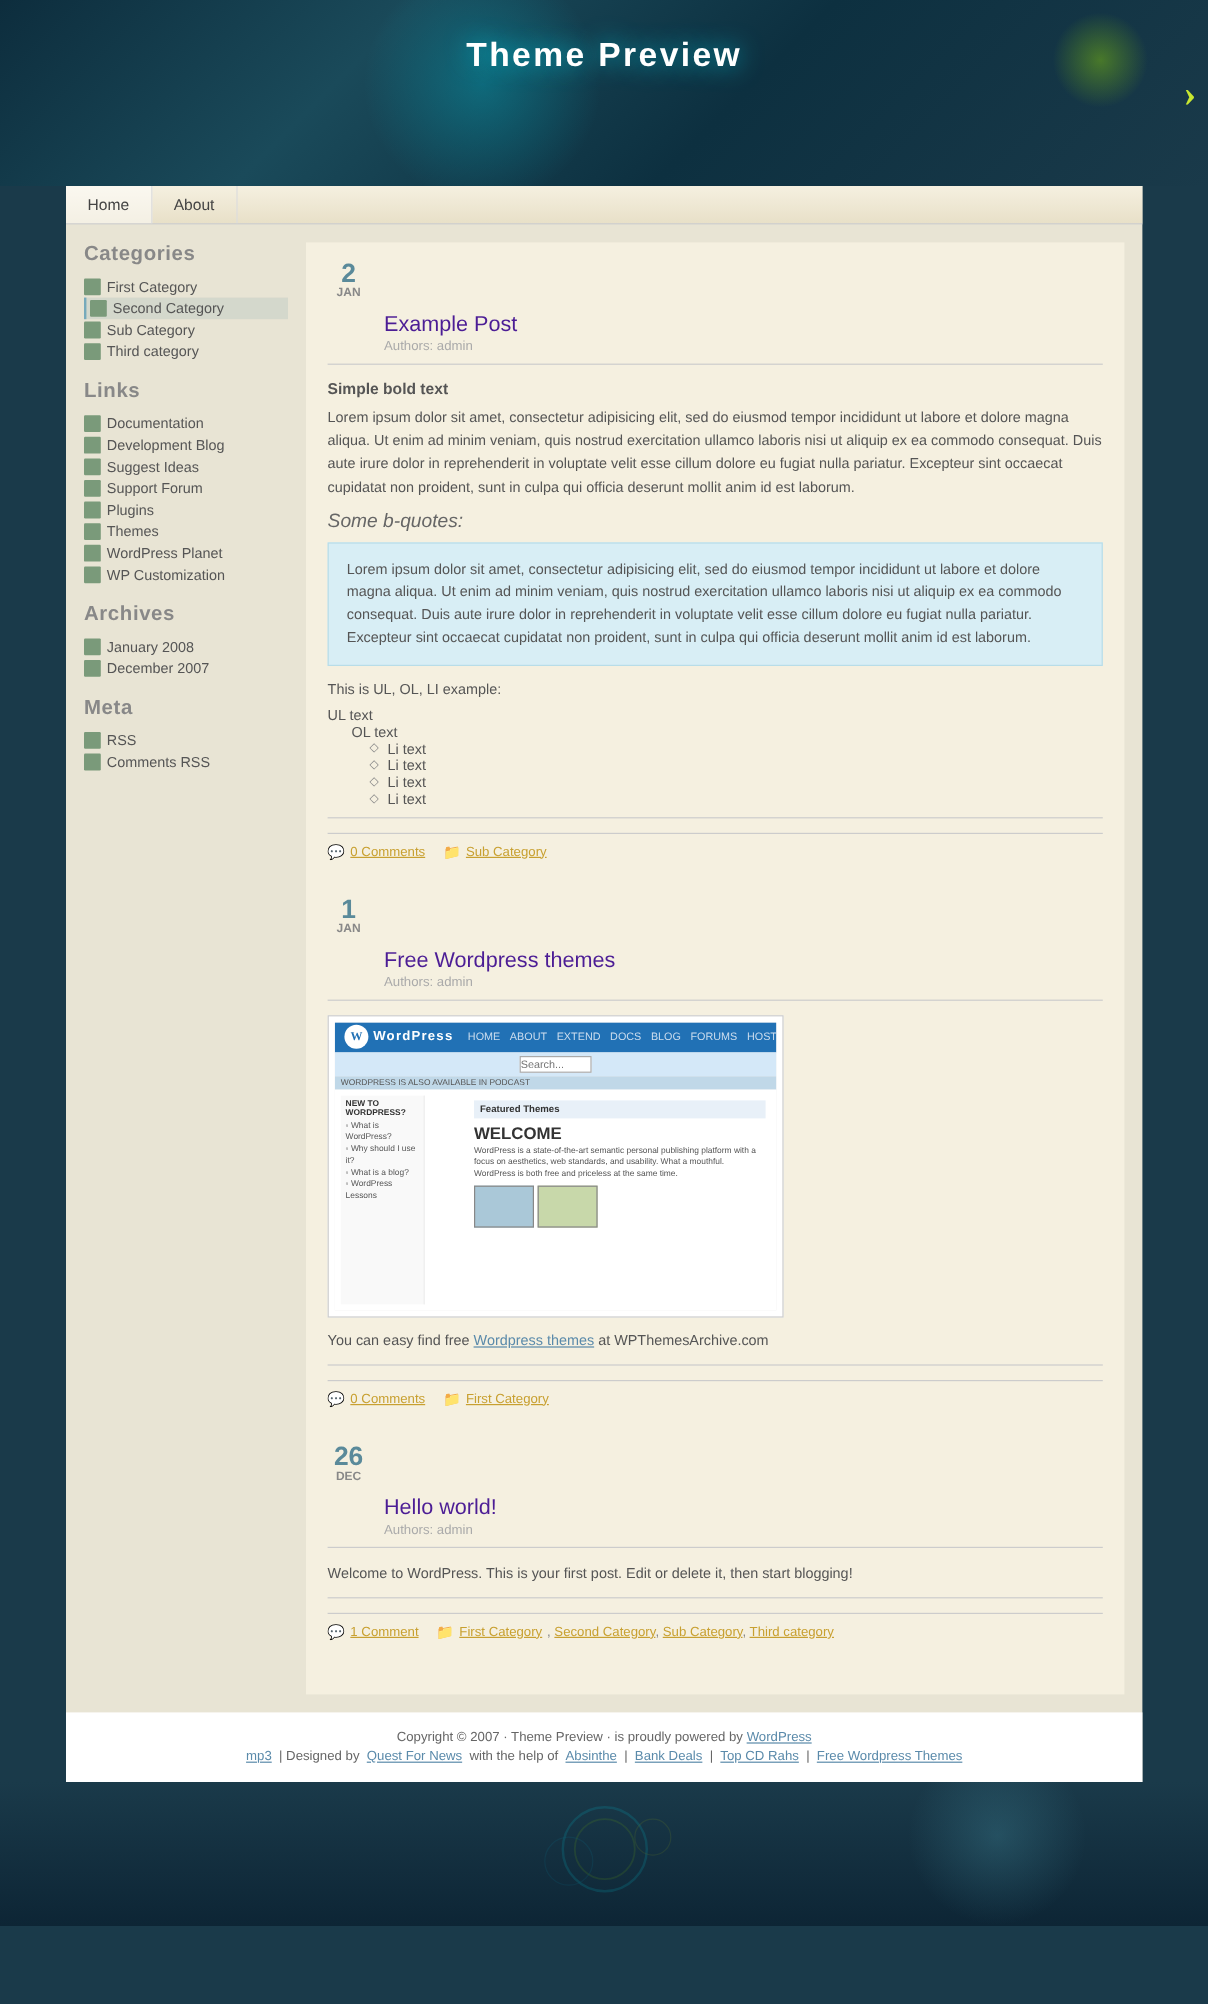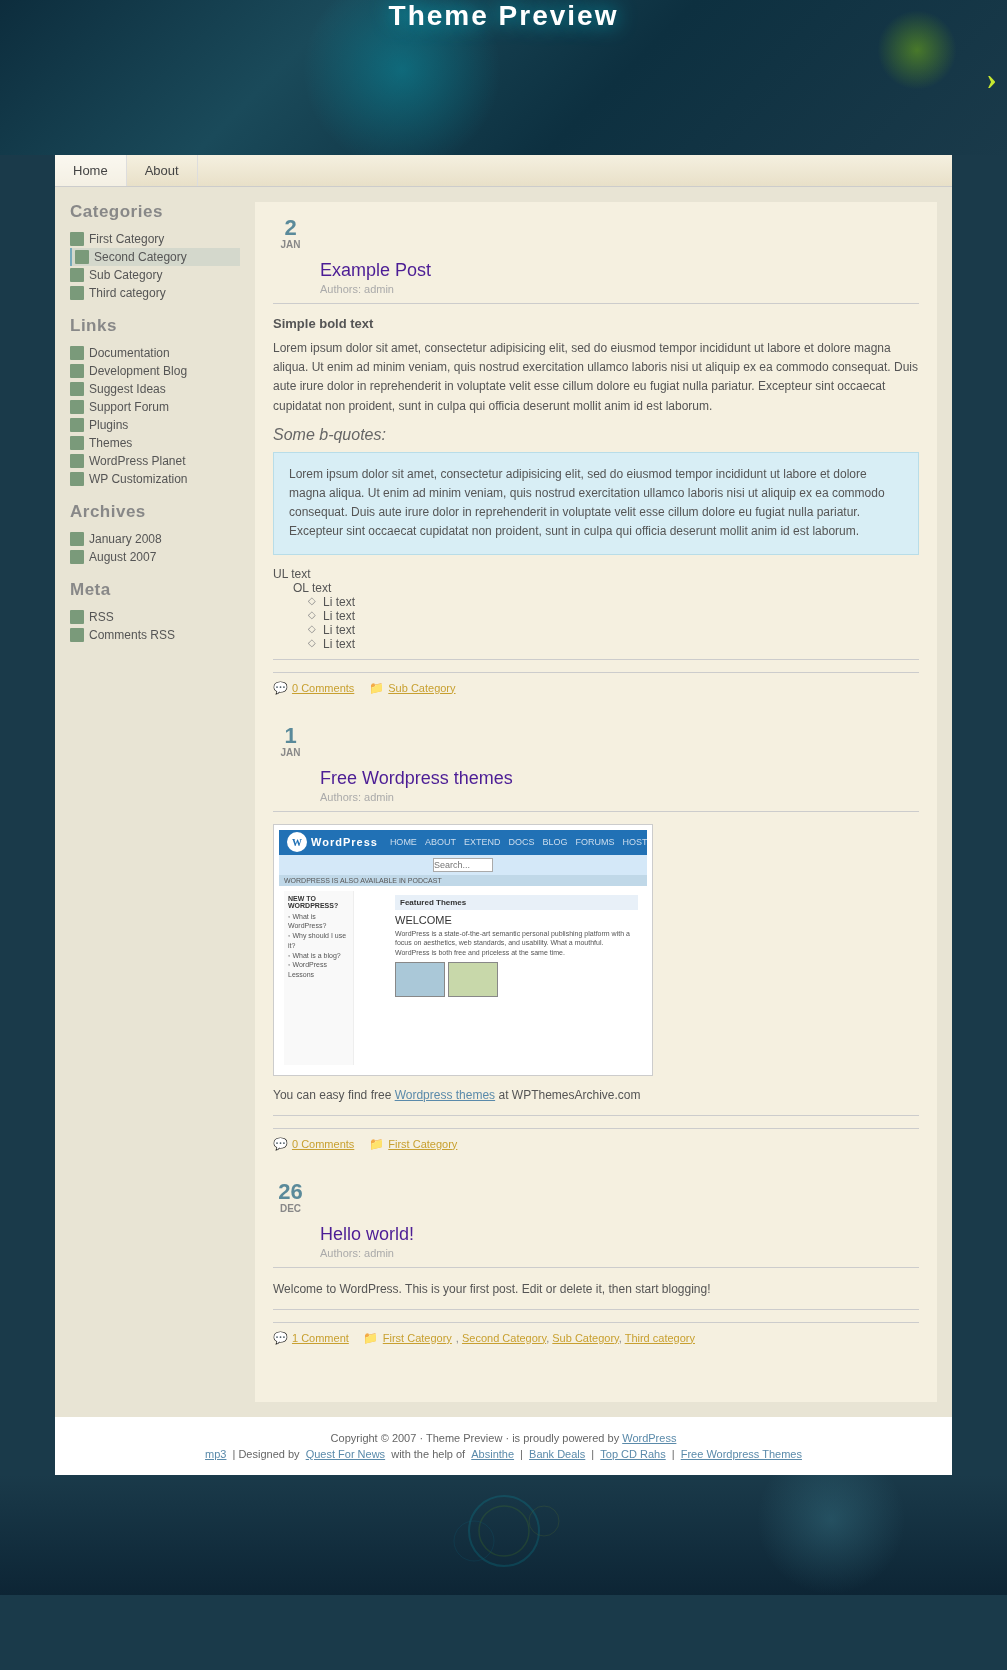--- a/index.html
+++ b/index.html
@@ -31,20 +31,21 @@
     .header-bg::after {
       content: '';
       position: absolute;
       top: 10px; right: 5%;
       width: 80px; height: 80px;
       border-radius: 50%;
       background: radial-gradient(circle, rgba(150,220,0,0.4) 0%, transparent 70%);
     }
     .header-title {
       text-align: center;
+      padding-top: 30px;
       font-size: 28px;
       font-weight: bold;
       color: #fff;
       text-shadow: 0 0 20px rgba(0,200,220,0.8);
       font-family: Arial, sans-serif;
       letter-spacing: 2px;
       position: relative;
       z-index: 2;
     }
 
@@ -357,22 +358,22 @@
       background: #f9f9f9;
       border-right: 1px solid #eee;
       padding: 4px;
     }
     .wp-main-small {
       flex: 1;
       padding: 4px;
       margin-left: 32px;
     }
     .wp-welcome-title {
-      font-size: 11px;
-      font-weight: normal;
+      font-size: 14px;
+      font-weight: bold;
       color: #333;
       margin-bottom: 3px;
       font-family: Arial, sans-serif;
     }
     .wp-small-text {
       font-size: 7px;
       color: #555;
       line-height: 1.4;
     }
 
@@ -504,21 +505,21 @@
       </a>
 
       <div class="sidebar-section-title">Archives</div>
 
       <a class="sidebar-item">
         <span class="sidebar-icon"></span>
         <span>January 2008</span>
       </a>
       <a class="sidebar-item">
         <span class="sidebar-icon"></span>
-        <span>August 2007</span>
+        <span>December 2007</span>
       </a>
 
       <div class="sidebar-section-title">Meta</div>
 
       <a class="sidebar-item">
         <span class="sidebar-icon"></span>
         <span>RSS</span>
       </a>
       <a class="sidebar-item">
         <span class="sidebar-icon"></span>
@@ -538,20 +539,21 @@
           <div class="post-title-area">
             <div class="post-title">Example Post</div>
             <div class="post-author">Authors: admin</div>
           </div>
         </div>
         <hr class="post-divider">
         <div class="post-subtitle">Simple bold text</div>
         <div class="post-body">Lorem ipsum dolor sit amet, consectetur adipisicing elit, sed do eiusmod tempor incididunt ut labore et dolore magna aliqua. Ut enim ad minim veniam, quis nostrud exercitation ullamco laboris nisi ut aliquip ex ea commodo consequat. Duis aute irure dolor in reprehenderit in voluptate velit esse cillum dolore eu fugiat nulla pariatur. Excepteur sint occaecat cupidatat non proident, sunt in culpa qui officia deserunt mollit anim id est laborum.</div>
         <div class="post-quote-label">Some b-quotes:</div>
         <div class="blockquote-box">Lorem ipsum dolor sit amet, consectetur adipisicing elit, sed do eiusmod tempor incididunt ut labore et dolore magna aliqua. Ut enim ad minim veniam, quis nostrud exercitation ullamco laboris nisi ut aliquip ex ea commodo consequat. Duis aute irure dolor in reprehenderit in voluptate velit esse cillum dolore eu fugiat nulla pariatur. Excepteur sint occaecat cupidatat non proident, sunt in culpa qui officia deserunt mollit anim id est laborum.</div>
+        <div class="ul-ol-example">This is UL, OL, LI example:</div>
         <div class="ul-ol-example">
           <ul class="ul-text">
             <li>UL text</li>
           </ul>
           <ol class="ol-text">
             <li>OL text</li>
           </ol>
           <ul class="li-items">
             <li><span>Li text</span></li>
             <li><span>Li text</span></li>

